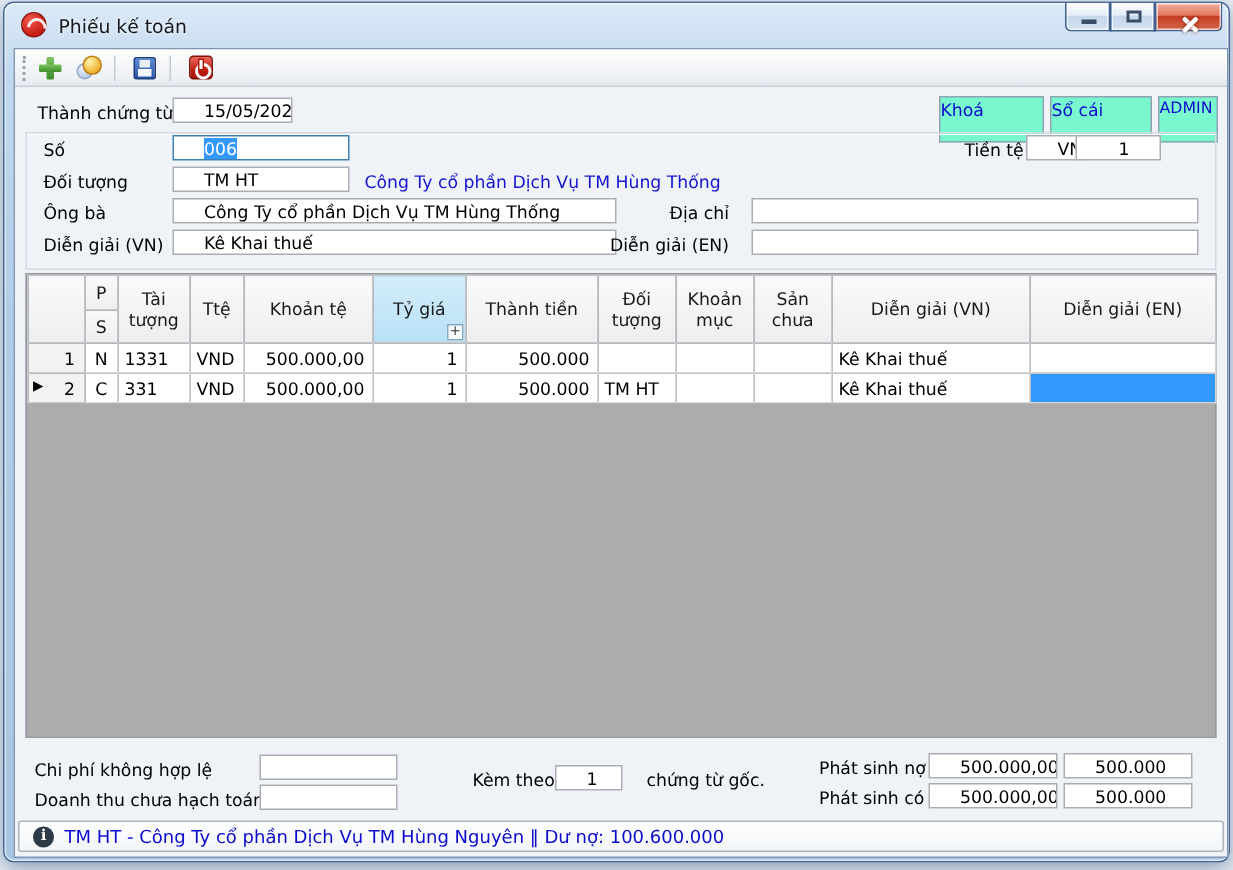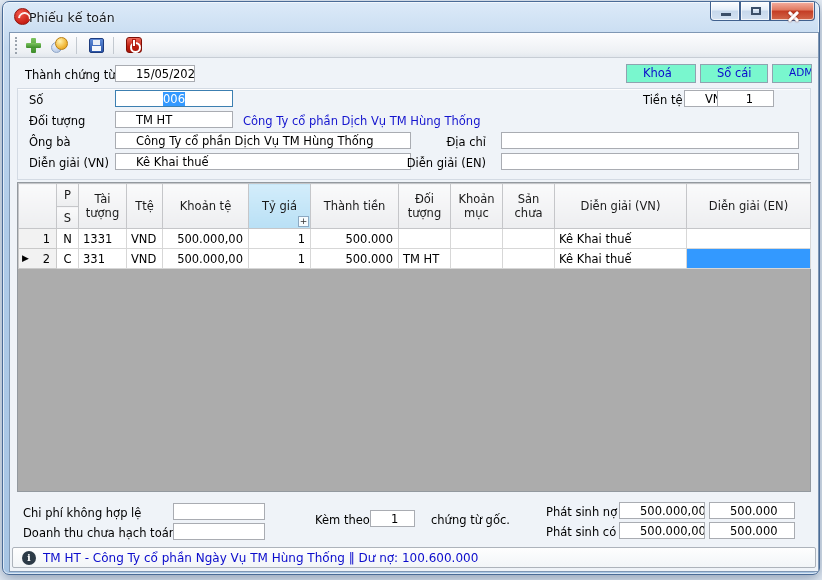--- a/index.html
+++ b/index.html
@@ -11,21 +11,21 @@
   .window { position:absolute; left:2px; top:1px; width:818px; height:574px;
     border:1px solid #4A6B96; border-radius:7px;
     background:linear-gradient(180deg,#DCEAF8 0%,#C2D8EF 8%,#AFCBE8 40%,#A7C5E4 100%);
     box-shadow:0 4px 14px rgba(30,60,100,.45), inset 0 0 0 1px rgba(255,255,255,.6); }
 
   .titlebar { position:absolute; left:0; top:0; right:0; height:30px; }
   .app-icon { position:absolute; left:11px; top:6px; width:17px; height:17px; border-radius:50%;
     background:radial-gradient(circle at 35% 30%,#F2574B,#C81E14 70%); border:1px solid #8F150D; }
   .app-icon::after { content:""; position:absolute; left:3px; top:3px; width:9px; height:9px;
     border-radius:50%; border:2px solid rgba(255,255,255,.9); border-left-color:transparent; border-bottom-color:transparent; transform:rotate(-40deg); }
-  .title-text { position:absolute; left:26px; top:8px; font-size:12.5px; color:#15181C; text-shadow:0 0 3px rgba(255,255,255,.9); white-space:nowrap; }
+  .title-text { position:absolute; left:36px; top:8px; font-size:12.5px; color:#15181C; text-shadow:0 0 3px rgba(255,255,255,.9); white-space:nowrap; }
 
   .win-btn { position:absolute; top:0; height:19px; border:1px solid #41618E; border-top:none;
     background:linear-gradient(180deg,#FEFEFF 0%,#E3EDF8 45%,#C6D8EC 50%,#D4E2F2 100%);
     box-shadow:inset 0 0 0 1px rgba(255,255,255,.7); }
   .win-btn.min { left:707px; width:30px; border-radius:0 0 0 4px; }
   .win-btn.max { left:737px; width:30px; border-radius:0; }
   .win-btn.close { left:767px; width:45px; border-radius:0 0 4px 0;
     background:linear-gradient(180deg,#F5B0A1 0%,#E0785F 45%,#C43D24 50%,#D2674A 100%); }
   .glyph-min { position:absolute; left:10px; top:11px; width:10px; height:3px; background:#3A4E68; }
   .glyph-max { position:absolute; left:10px; top:5px; width:10px; height:8px; border:2px solid #3A4E68; background:transparent; }
@@ -57,25 +57,25 @@
   .ic-save::before { content:""; position:absolute; left:3px; top:1px; width:7px; height:5px; background:#E9EEF6; }
   .ic-save::after  { content:""; position:absolute; left:2px; bottom:1px; width:9px; height:5px; background:#F5F8FC; }
   .ic-power { position:relative; width:16px; height:16px; border-radius:3px; background:linear-gradient(180deg,#EE6A5C,#C01F10 60%,#A81508); border:1px solid #7E0F05; }
   .ic-power::before { content:""; position:absolute; left:3.5px; top:4px; width:7px; height:7px; border:2px solid #fff; border-radius:50%; }
   .ic-power::after  { content:""; position:absolute; left:6.5px; top:1.5px; width:2px; height:6px; background:#fff; box-shadow:0 0 0 1px rgba(168,21,8,.9); }
 
   
   .lbl { position:absolute; white-space:nowrap; color:#000; }
   .lbl-r { text-align:right; }
   .box { position:absolute; background:#fff; border:1px solid #A9ACB2; padding:1px 20px; white-space:nowrap; overflow:hidden; }
-  .box.focus { border-color:#3C7FB1;text-align:center; }
+  .box.focus { border-color:#3C7FB1; }
   .num-r { text-align:right; }
   .sel-text { background:#3399FF; color:#fff; }
   .blue-text { color:#1414CE; }
-  .tag { position:absolute; height:19px; background:#79F7CE; border:1px solid #8FA3B0; color:#0B0BCC; padding:1px 16px; white-space:nowrap; overflow:hidden; }
+  .tag { position:absolute; height:31px; background:#79F7CE; border:1px solid #8FA3B0; color:#0B0BCC; padding:1px 0; white-space:nowrap; overflow:hidden; }
   .groupbox { position:absolute; left:14px; top:86px; width:794px; height:92px;
     border:1px solid #D3DAE3; box-shadow:inset 0 1px 0 #FDFDFE; }
 
   
   .grid-wrap { position:absolute; left:14px; top:180px; width:794px; height:310px;
     border:1px solid #93999F; background:#ACACAC; display:flex; flex-direction:column; }
   table.grid { border-collapse:collapse; table-layout:fixed; width:792px; background:#ACACAC; }
   table.grid th { font-weight:normal; font-size:11.5px; color:#1A1A1A; text-align:center;
     background:linear-gradient(180deg,#FAFAFB,#EDEEF0); border:1px solid #C5C6C9; padding:0 2px; position:relative; }
   table.grid th.hl { background:linear-gradient(180deg,#D3EDFB,#B9E0F5); }
@@ -249,17 +249,17 @@
 
     <div class="lbl abs" style="left:543px; top:503px;">Phát sinh nợ</div>
     <div class="box num-r abs" style="left:616px; top:500px; width:86px; height:17px;">500.000,00</div>
     <div class="box num-r abs" style="left:706px; top:500px; width:86px; height:17px;">500.000</div>
     <div class="lbl abs" style="left:543px; top:523px;">Phát sinh có</div>
     <div class="box num-r abs" style="left:616px; top:520px; width:86px; height:17px;">500.000,00</div>
     <div class="box num-r abs" style="left:706px; top:520px; width:86px; height:17px;">500.000</div>
 
     <div class="statusbar">
       <span class="info-icon">i</span>
-      <span class="status-text">TM HT - Công Ty cổ phần Ngày Vụ TM Hùng Thống ‖ Dư nợ: 100.600.000</span>
+      <span class="status-text">TM HT - Công Ty cổ phần Dịch Vụ TM Hùng Nguyên ‖ Dư nợ: 100.600.000</span>
     </div>
 
   </div>
 </div>
 
 </body></html>

